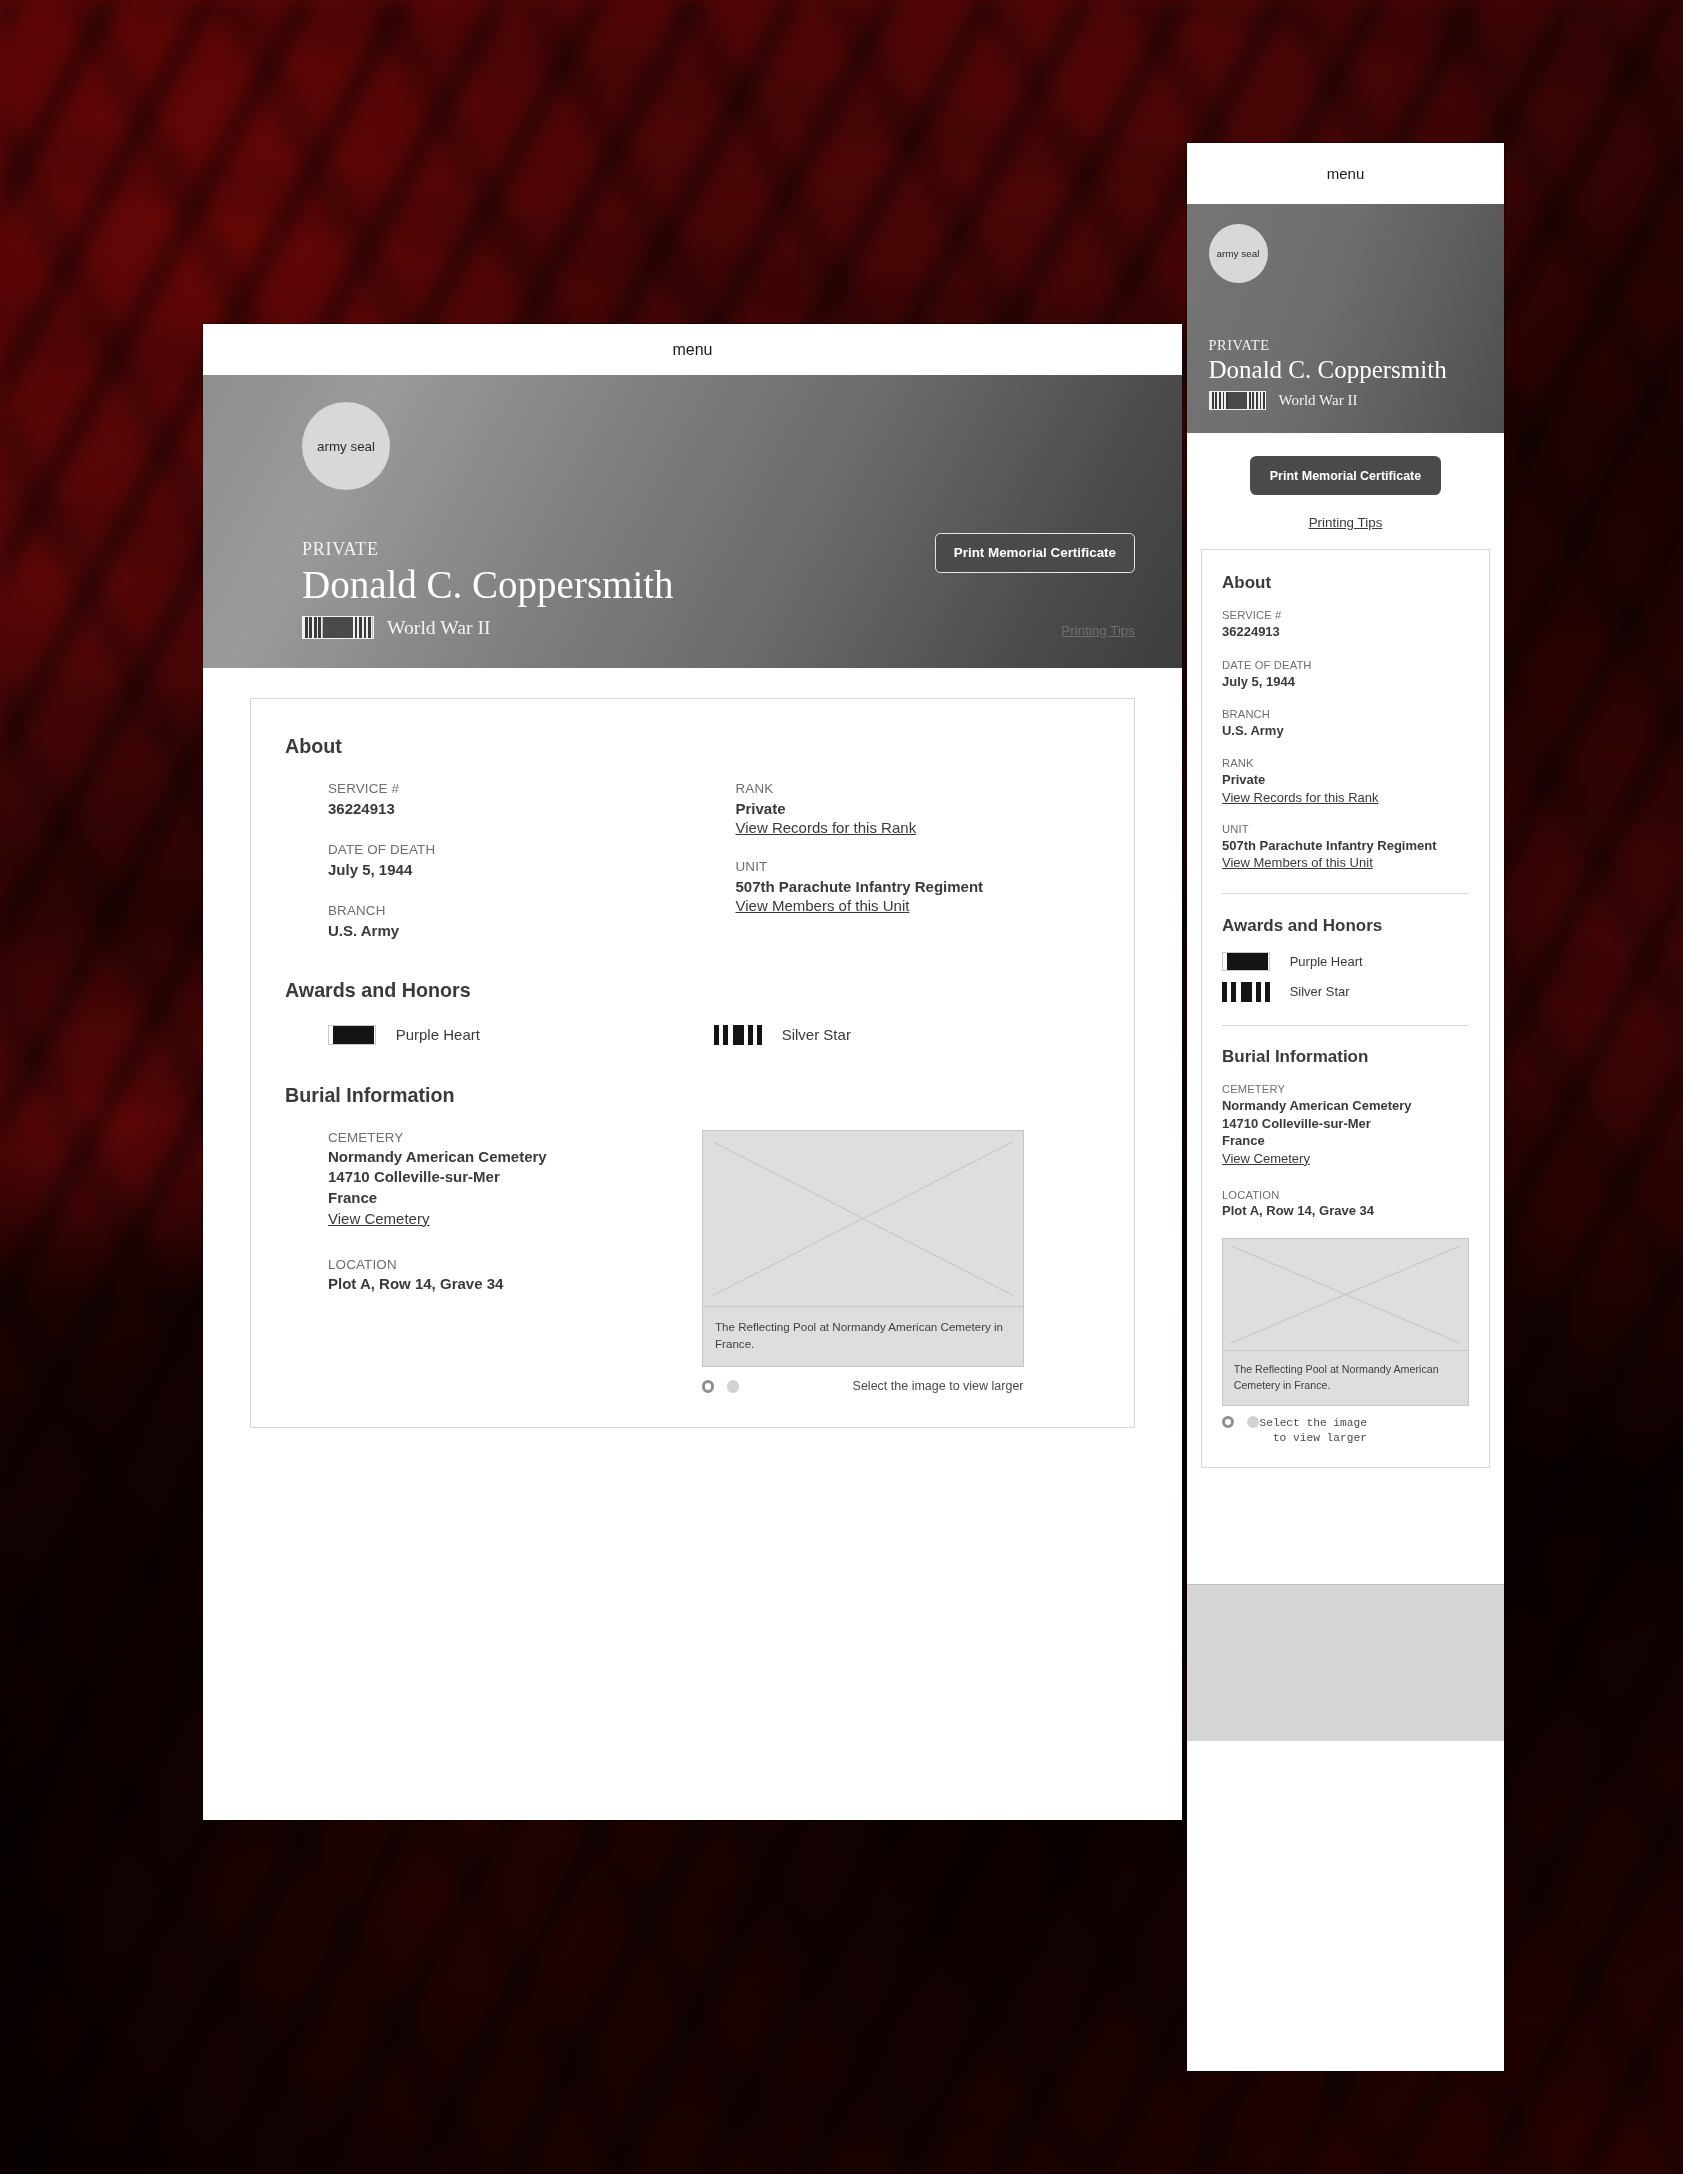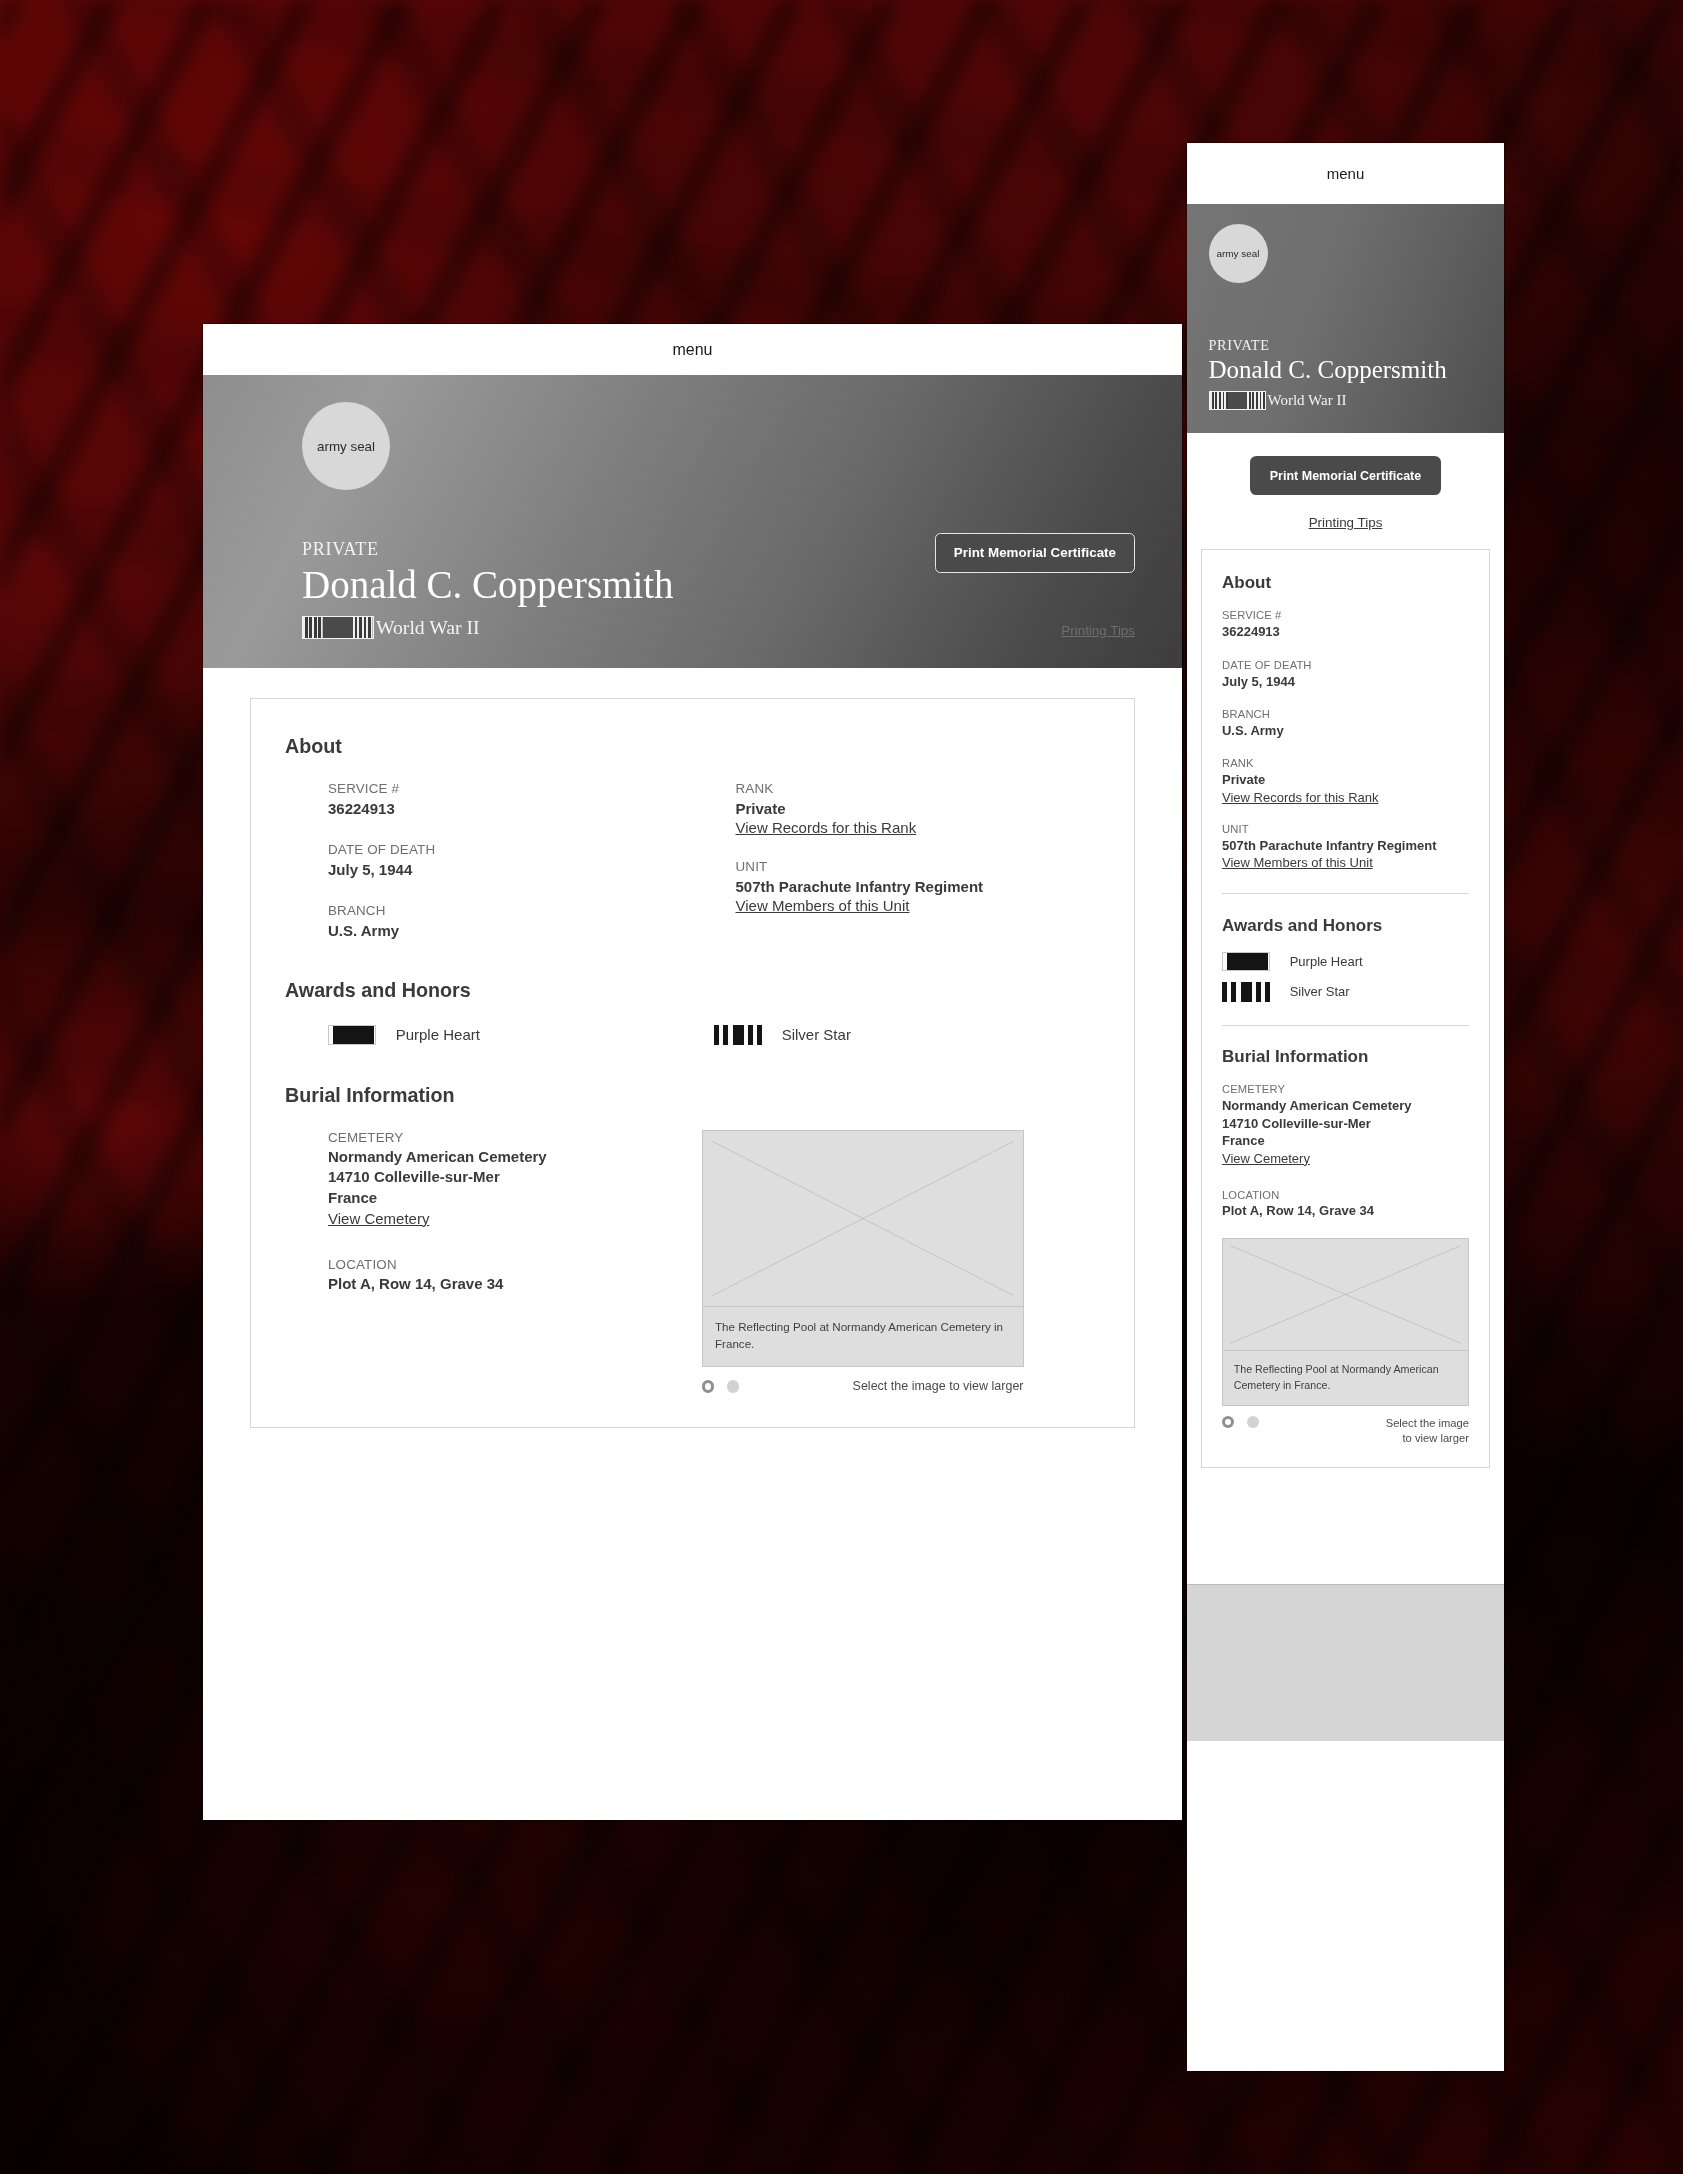--- a/index.html
+++ b/index.html
@@ -76,21 +76,21 @@
   .rank-eyebrow {
     font-family: "Liberation Serif", serif;
     font-size: 18px; letter-spacing: .04em;
     color: #f2f2f2; margin-bottom: 3.6px;
   }
   .person-name {
     font-family: "Liberation Serif", serif;
     font-size: 39px; font-weight: 400;
     color: #fff; line-height: 1.12; margin-bottom: 9px;
   }
-  .conflict-row { display: flex; align-items: center; gap: 2px; }
+  .conflict-row { display: flex; align-items: center; gap: 13px; }
   .conflict-label {
     font-family: "Liberation Serif", serif;
     font-size: 19.7px; color: #f3f3f3;
   }
   
   .ribbon-wwii {
     width: 72px; height: 23px;
     border: 1.8px solid #f3f3f3;
     background:
       repeating-linear-gradient(90deg, #efefef 0px, #efefef 1.8px, #3a3a3a 1.8px, #3a3a3a 4.5px) left / 19.7px 100% no-repeat,
@@ -254,21 +254,21 @@
   .mb-f-label { font-size: 11.2px; color: #6e6e6e; letter-spacing: .012em; margin-bottom: 1.8px; }
   .mb-f-value { font-size: 13px; font-weight: 700; color: #3a3a3a; line-height: 1.35; }
   .mb-f-link { font-size: 13px; color: #3a3a3a; text-decoration: underline; cursor: pointer; display: inline-block; }
   .mb-rule { border-top: 0.9px solid #d6d6d6; margin: 23px 0 21.5px 0; }
   .mb-award { display: flex; align-items: center; gap: 19.7px; margin-bottom: 10.7px; }
   .mb-award-name { font-size: 13px; color: #3a3a3a; }
   .mb-img-ph { border: 0.9px solid #c6c6c6; background: #dedede; margin-top: 16px; }
   .mb-img-ph .box { height: 111px; position: relative; overflow: hidden; }
   .mb-img-ph .box svg { position: absolute; inset: 0; width: 100%; height: 100%; }
   .mb-img-ph .cap { border-top: 0.9px solid #c6c6c6; padding: 9.9px 10.7px 10.7px 10.7px; font-size: 10.7px; color: #3f3f3f; line-height: 1.55; }
-  .mb-carousel-row { display: flex; align-items: flex-start; justify-content: space-between; margin-top: 9.9px; }
+  .mb-carousel-row { display: flex; align-items: flex-start; margin-top: 9.9px; font-family: Liberation Mono, monospace; }
   .mb-carousel-hint { font-size: 11.2px; color: #4a4a4a; text-align: right; line-height: 1.35; }
   .mb-spacer { height: 116px; background: #fff; }
   .mb-footer { height: 157px; background: #d5d5d5; border-top: 0.9px solid #bcbcbc; }
 </style>
 </head>
 <body>
 
 <div id="backdrop"></div>
 
 <div class="mock" id="desktop-mock">

